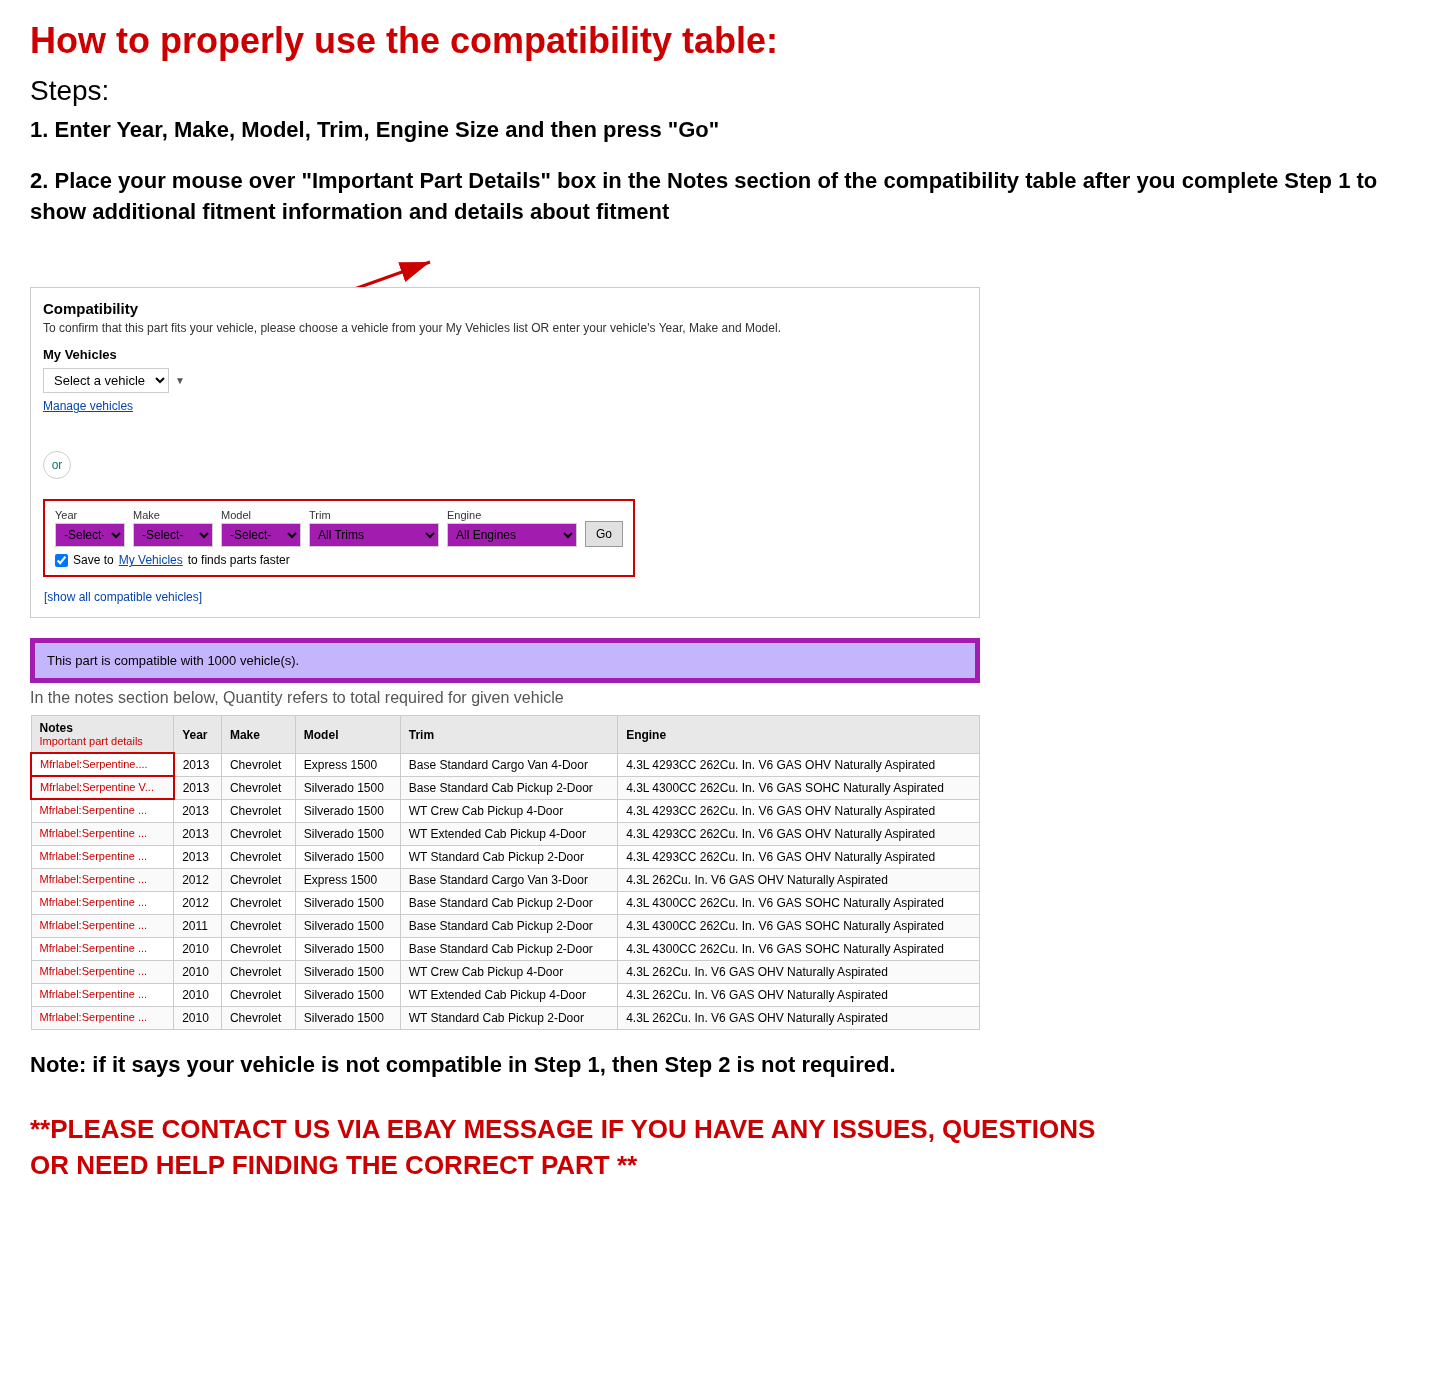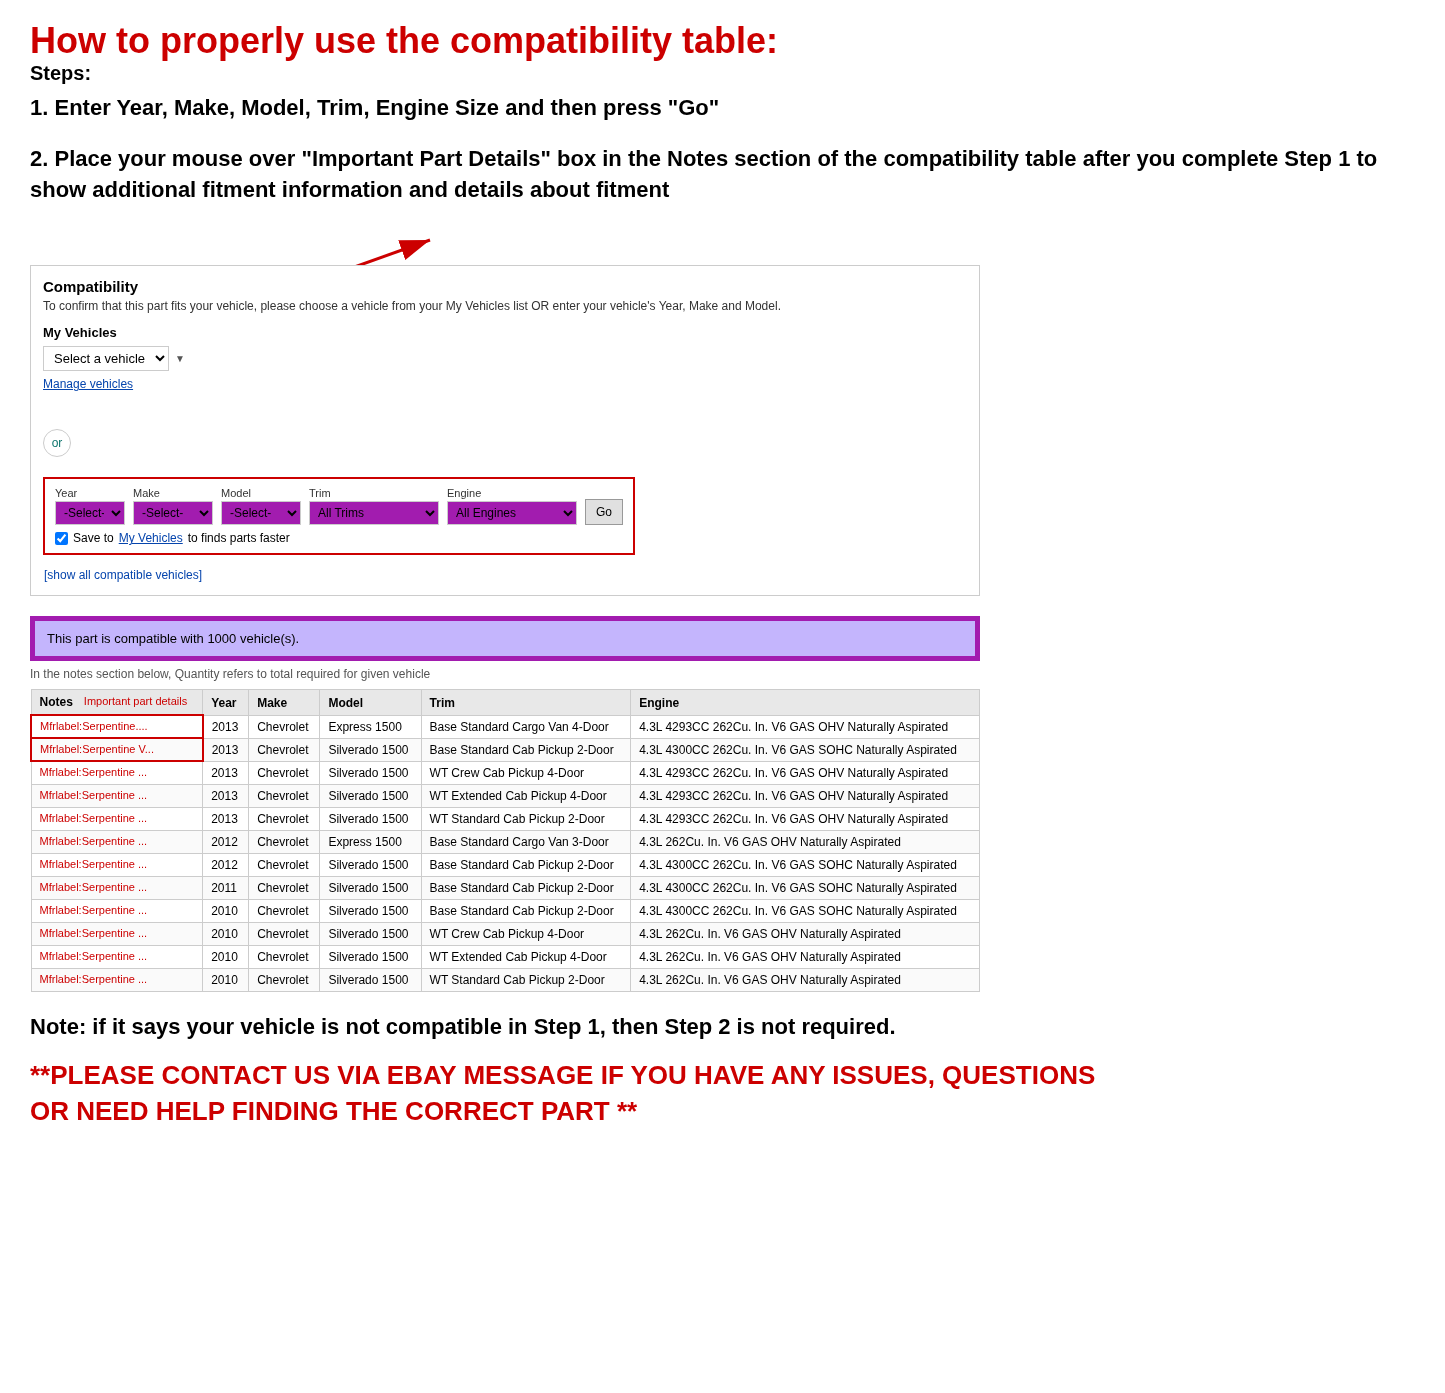--- a/index.html
+++ b/index.html
@@ -10,24 +10,25 @@
       min-height: 1393px;
       padding: 20px 30px;
     }
     h1.main-title {
       color: #cc0000;
       font-size: 36px;
       font-weight: bold;
       margin-bottom: 0;
     }
     h2.steps-label {
-      font-size: 20px;
-      font-weight: bold;
+      font-size: 28px;
+      font-weight: normal;
       color: #000;
       margin-bottom: 8px;
+      margin-top: 13px;
     }
     .step-text {
       font-size: 22px;
       font-weight: bold;
       color: #000;
       margin-bottom: 20px;
       line-height: 1.4;
     }
     .step2-text {
       font-size: 22px;
@@ -164,21 +165,21 @@
     
     .compat-info-bar {
       background: #c4b5fd;
       border: 5px solid #a21caf;
       padding: 10px 12px;
       font-size: 13px;
       margin-bottom: 6px;
       max-width: 950px;
     }
     .compat-note {
-      font-size: 12px;
+      font-size: 16px;
       color: #555;
       margin-bottom: 8px;
     }
 
     
     .compat-table {
       width: 950px;
       border-collapse: collapse;
       font-size: 12px;
     }
@@ -192,40 +193,39 @@
     .compat-table td {
       border: 1px solid #ccc;
       padding: 4px 8px;
       vertical-align: top;
     }
     .compat-table tr:nth-child(even) td {
       background: #fafafa;
     }
     .th-notes {
       display: flex;
-      flex-direction: row;
-      gap: 11px;
+      flex-direction: column;
     }
     .th-notes .notes-sub {
       color: #cc0000;
       font-size: 11px;
       font-weight: normal;
     }
     .last-row-partial td {
       border-bottom: 1px solid #ccc;
       background: #fff8f8;
     }
 
     
     .note-section {
       font-size: 22px;
       font-weight: bold;
       color: #000;
       margin-top: 20px;
-      margin-bottom: 14px;
+      margin-bottom: 30px;
       line-height: 1.4;
       max-width: 1100px;
     }
 
     
     .contact-section {
       color: #cc0000;
       font-size: 26px;
       font-weight: bold;
       line-height: 1.4;

